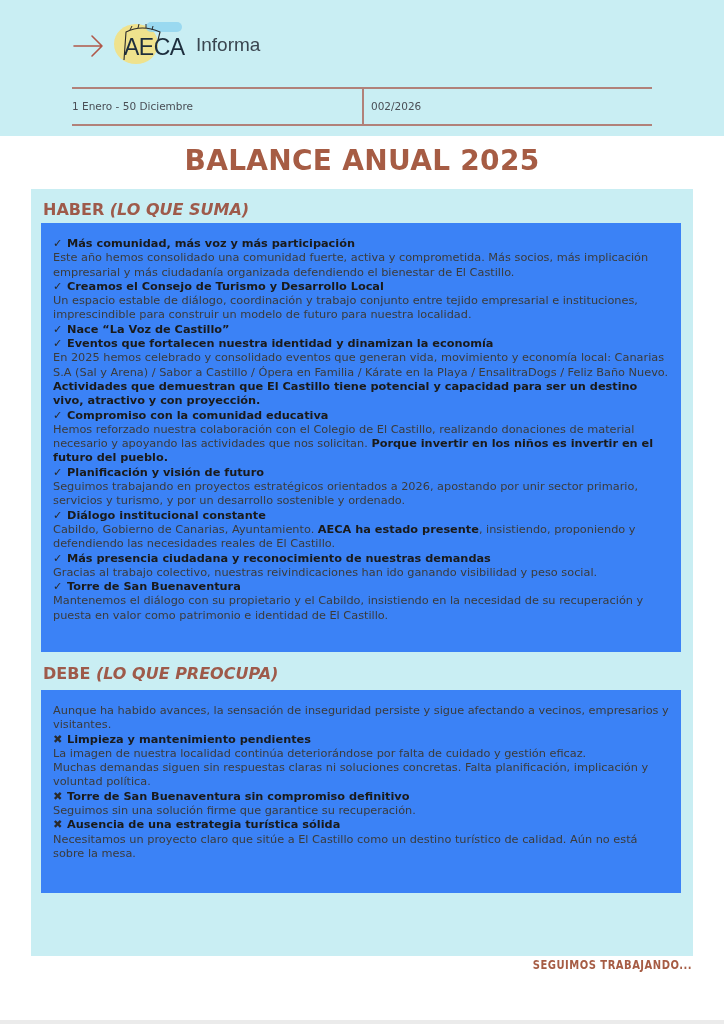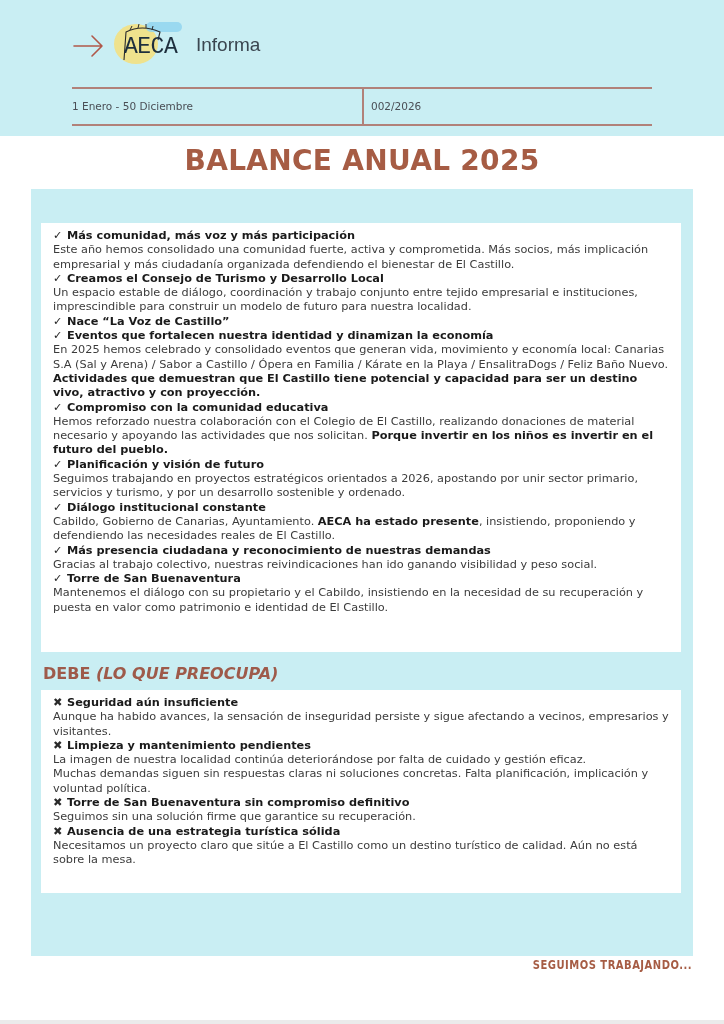--- a/index.html
+++ b/index.html
@@ -4,32 +4,32 @@
 <style>
   * { box-sizing: border-box; margin: 0; padding: 0; }
   html, body { width: 724px; height: 1024px; background: #ffffff; overflow: hidden; }
   body { font-family: "DejaVu Sans", sans-serif; color: #333; position: relative; }
 
   .header { position: absolute; left: 0; top: 0; width: 724px; height: 136px; background: #c9eef3; }
   .arrow { position: absolute; left: 72px; top: 32px; width: 34px; height: 28px; }
   .logo { position: absolute; left: 110px; top: 18px; width: 82px; height: 48px; }
   .logo-blob { position: absolute; left: 4px; top: 6px; width: 44px; height: 40px; border-radius: 50%; background: #f6df7a; opacity: .85; }
   .logo-swash { position: absolute; left: 36px; top: 4px; width: 36px; height: 10px; border-radius: 8px; background: #8fd3ef; opacity: .8; }
-  .logo-text { position: absolute; left: 14px; top: 16px; font-family: Liberation Mono, monospace; font-size: 23px; color: #1d2e3d; letter-spacing: -0.5px; }
+  .logo-text { position: absolute; left: 14px; top: 16px; font-family: Liberation Sans, sans-serif; font-size: 23px; color: #1d2e3d; letter-spacing: -0.5px; }
   .informa { position: absolute; left: 196px; top: 34px; font-family: Liberation Sans, sans-serif; font-size: 19px; color: #3a4650; }
   .hline { position: absolute; height: 1.5px; background: #b18179; }
   .vline { position: absolute; width: 1.5px; background: #b18179; }
   .meta { position: absolute; font-size: 10.5px; color: #4a4e55; }
 
   .title { position: absolute; left: 0; width: 724px; top: 144px; text-align: center; font-family: "DejaVu Sans", sans-serif; font-weight: bold; font-size: 28px; color: #a65c44; letter-spacing: 0.3px; }
 
   .section { position: absolute; left: 31px; width: 662px; background: #c9eef3; }
   .section-title { position: absolute; left: 12px; font-family: "DejaVu Sans", sans-serif; font-weight: bold; font-size: 16px; color: #9e5a4a; }
   .section-title i { font-style: italic; }
-  .card { position: absolute; left: 10px; right: 12px; background: #ffffff; padding: 6px 10px 0 12px; }
+  .card { position: absolute; left: 10px; right: 12px; background: #3b82f6; padding: 14px 10px 0 12px; }
   .item-title { font-weight: bold; font-size: 11.3px; line-height: 14.3px; color: #1a1a1a; }
   .item-body { font-size: 11.3px; line-height: 14.3px; color: #3b3b3b; }
   .item-body b { color: #1a1a1a; }
   .mark { display: inline-block; width: 14px; color: #2a2a2a; font-weight: bold; }
 
   .footer { position: absolute; right: 32px; top: 957px; font-family: "DejaVu Sans", sans-serif; font-weight: bold; font-size: 12.5px; color: #a65c44; letter-spacing: 0.6px; transform: scaleX(.8); transform-origin: right center; }
   .bottom-edge { position: absolute; left: 0; bottom: 0; width: 724px; height: 4px; background: #ebebeb; }
 </style>
 </head>
 <body>
@@ -52,20 +52,24 @@
   <div class="hline" style="left:72px; top:87px; width:580px;"></div>
   <div class="hline" style="left:72px; top:124px; width:580px;"></div>
   <div class="vline" style="left:362px; top:87px; height:38px;"></div>
   <span class="meta" style="left:72px; top:100px;">1 Enero - 50 Diciembre</span>
   <span class="meta" style="left:371px; top:100px;">002/2026</span>
 </div>
 
 <div class="title">BALANCE ANUAL 2025</div>
 
 <section class="section" style="top:189px; height:487px;">
+  <div class="section-title" style="top:11px;">
+    <span>HABER</span>
+    <i>(LO QUE SUMA)</i>
+  </div>
   <div class="card" id="haber-card" style="top:34px; height:442px;">
       <div>
         <div class="item-title"><span class="mark">✓</span><span>Más comunidad, más voz y más participación</span></div>
         <div class="item-body"><span>Este año hemos consolidado una comunidad fuerte, activa y comprometida. Más socios, más implicación empresarial y más ciudadanía organizada defendiendo el bienestar de El Castillo.</span></div>
       </div>
       <div>
         <div class="item-title"><span class="mark">✓</span><span>Creamos el Consejo de Turismo y Desarrollo Local</span></div>
         <div class="item-body"><span>Un espacio estable de diálogo, coordinación y trabajo conjunto entre tejido empresarial e instituciones, imprescindible para construir un modelo de futuro para nuestra localidad.</span></div>
       </div>
       <div>
@@ -98,21 +102,20 @@
     </div>
 </section>
 
 <section class="section" style="top:652px; height:304px;">
   <div class="section-title" style="top:12px;">
     <span>DEBE</span>
     <i>(LO QUE PREOCUPA)</i>
   </div>
   <div class="card" id="debe-card" style="top:38px; height:203px;">
       <div>
-        <div class="item-title"><span class="mark">✖</span><span>Seguridad aún insuficiente</span></div>
         <div class="item-body"><span>Aunque ha habido avances, la sensación de inseguridad persiste y sigue afectando a vecinos, empresarios y visitantes.</span></div>
       </div>
       <div>
         <div class="item-title"><span class="mark">✖</span><span>Limpieza y mantenimiento pendientes</span></div>
         <div class="item-body"><span>La imagen de nuestra localidad continúa deteriorándose por falta de cuidado y gestión eficaz.</span></div>
       </div>
       <div>
         <div class="item-body"><span>Muchas demandas siguen sin respuestas claras ni soluciones concretas. Falta planificación, implicación y voluntad política.</span></div>
       </div>
       <div>

